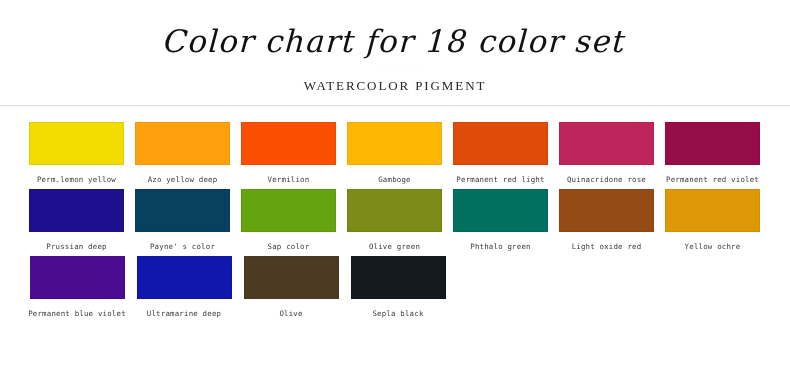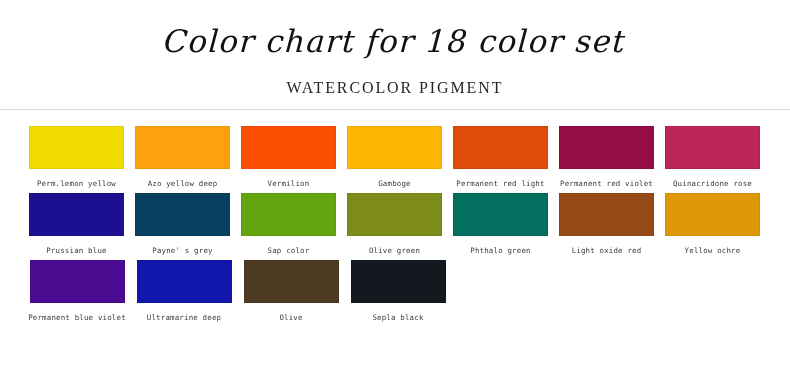--- a/index.html
+++ b/index.html
@@ -48,21 +48,21 @@
     color: #d9d9d9;
     font-family: "Liberation Serif", serif;
     font-size: 9px;
     letter-spacing: 2px;
     opacity: 0.45;
     overflow: hidden;
     white-space: nowrap;
   }
   .chart-subtitle {
     font-family: "Liberation Serif", serif;
-    font-size: 16px;
+    font-size: 13px;
     font-weight: 400;
     letter-spacing: 1.9px;
     color: #262626;
     margin: 4px 0 0 0;
     line-height: 1.2;
   }
 
   .divider {
     width: 100%;
     height: 1px;
@@ -135,36 +135,36 @@
         </div>
         <div class="swatch-cell">
           <div class="swatch-chip" style="background-color: rgb(255, 183, 3);"></div>
           <div class="swatch-label">Gamboge</div>
         </div>
         <div class="swatch-cell">
           <div class="swatch-chip" style="background-color: rgb(223, 76, 9);"></div>
           <div class="swatch-label">Permanent red light</div>
         </div>
         <div class="swatch-cell">
+          <div class="swatch-chip" style="background-color: rgb(190, 37, 90);"></div>
+          <div class="swatch-label">Quinacridone rose</div>
+        </div>
+        <div class="swatch-cell">
           <div class="swatch-chip" style="background-color: rgb(150, 12, 71);"></div>
           <div class="swatch-label">Permanent red violet</div>
         </div>
-        <div class="swatch-cell">
-          <div class="swatch-chip" style="background-color: rgb(190, 37, 90);"></div>
-          <div class="swatch-label">Quinacridone rose</div>
-        </div>
       </div>
       <div class="swatch-row">
         <div class="swatch-cell">
           <div class="swatch-chip" style="background-color: rgb(28, 16, 144);"></div>
-          <div class="swatch-label">Prussian blue</div>
+          <div class="swatch-label">Prussian deep</div>
         </div>
         <div class="swatch-cell">
           <div class="swatch-chip" style="background-color: rgb(8, 65, 96);"></div>
-          <div class="swatch-label">Payne' s grey</div>
+          <div class="swatch-label">Payne' s color</div>
         </div>
         <div class="swatch-cell">
           <div class="swatch-chip" style="background-color: rgb(100, 164, 15);"></div>
           <div class="swatch-label">Sap color</div>
         </div>
         <div class="swatch-cell">
           <div class="swatch-chip" style="background-color: rgb(125, 140, 24);"></div>
           <div class="swatch-label">Olive green</div>
         </div>
         <div class="swatch-cell">

